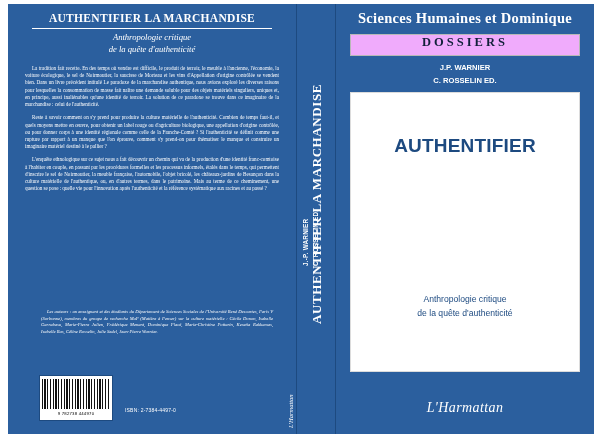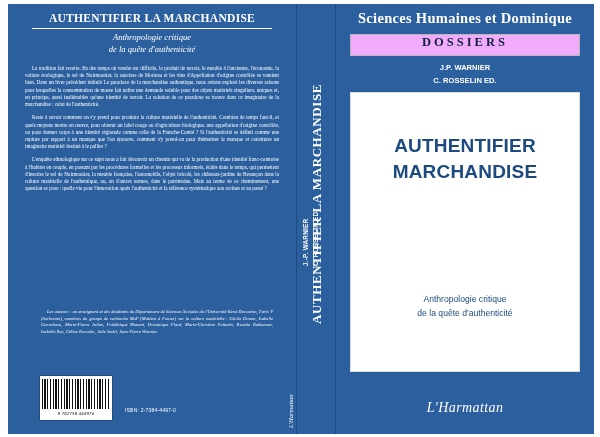--- a/index.html
+++ b/index.html
@@ -343,21 +343,20 @@
     <div class="dossiers-band">
       <span>DOSSIERS</span>
     </div>
 
     <div class="front-editors" style="white-space: pre-line;">J.P. WARNIER
 C. ROSSELIN ED.</div>
 
     <div class="front-white-panel">
       <div class="front-main-title">
         <div>AUTHENTIFIER</div>
-        <div>MARCHANDISE</div>
       </div>
       <div class="front-subtitle">
         <div>Anthropologie critique</div>
         <div>de la quête d'authenticité</div>
       </div>
     </div>
 
     <div class="front-publisher">L'Harmattan</div>
   </div>
 

